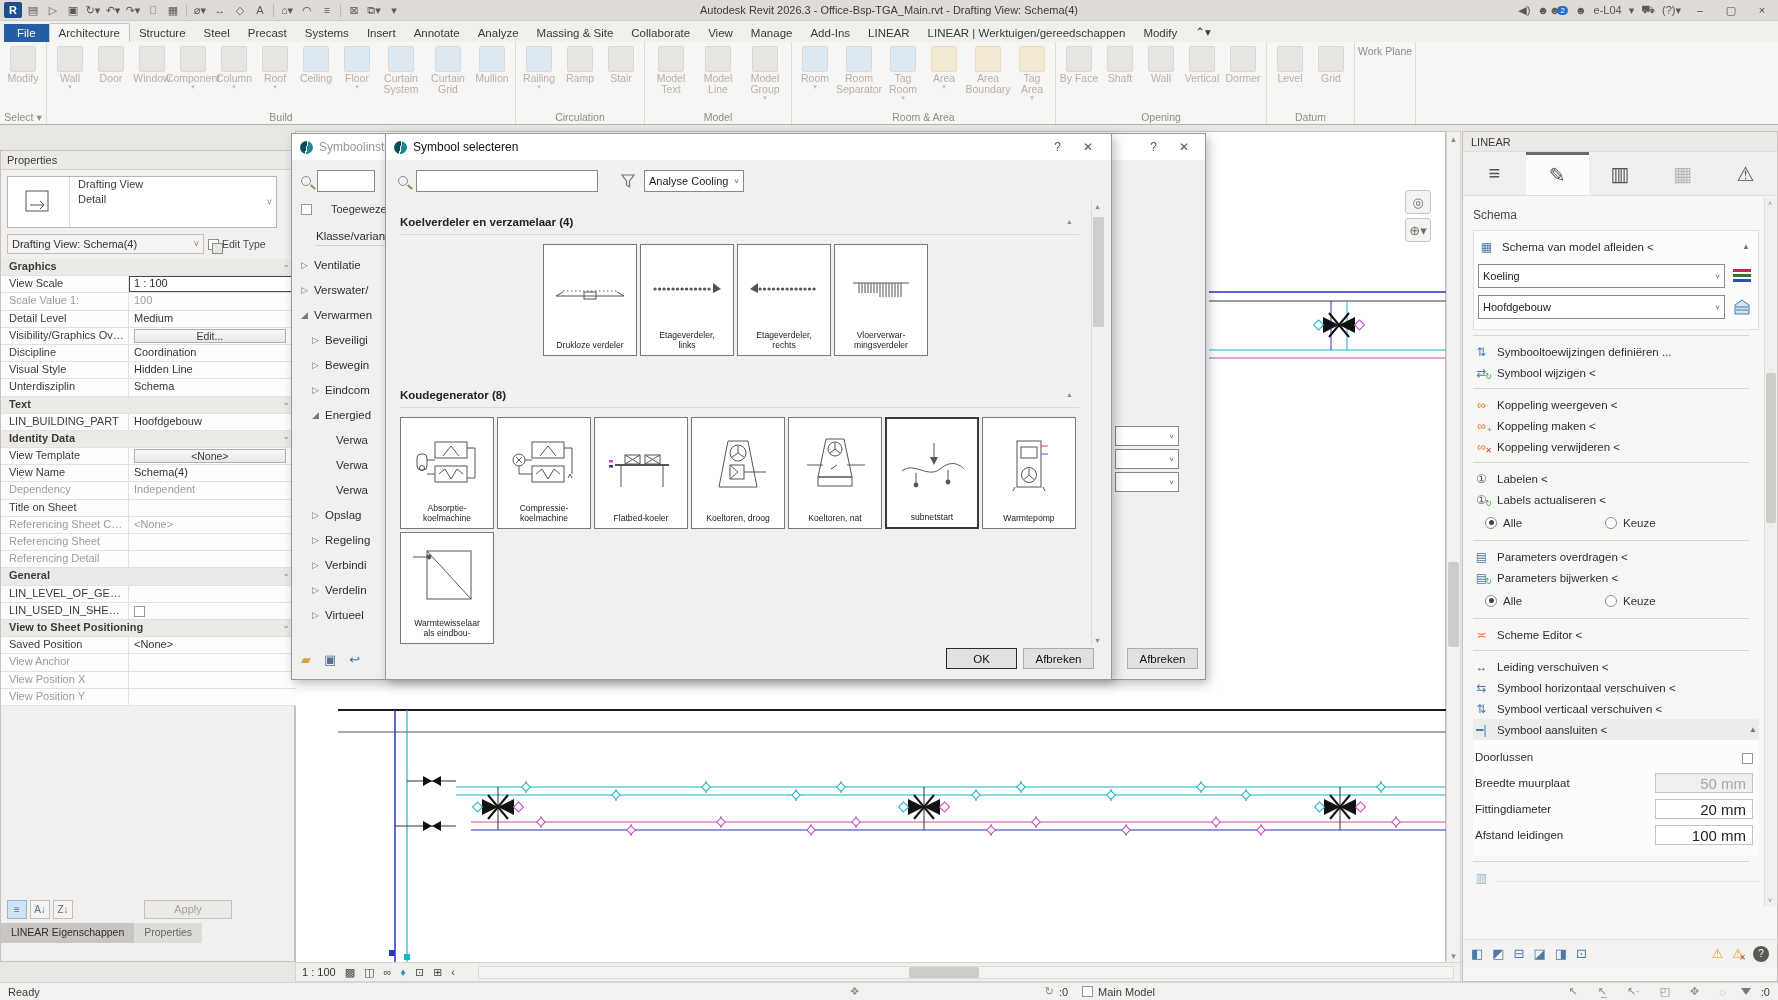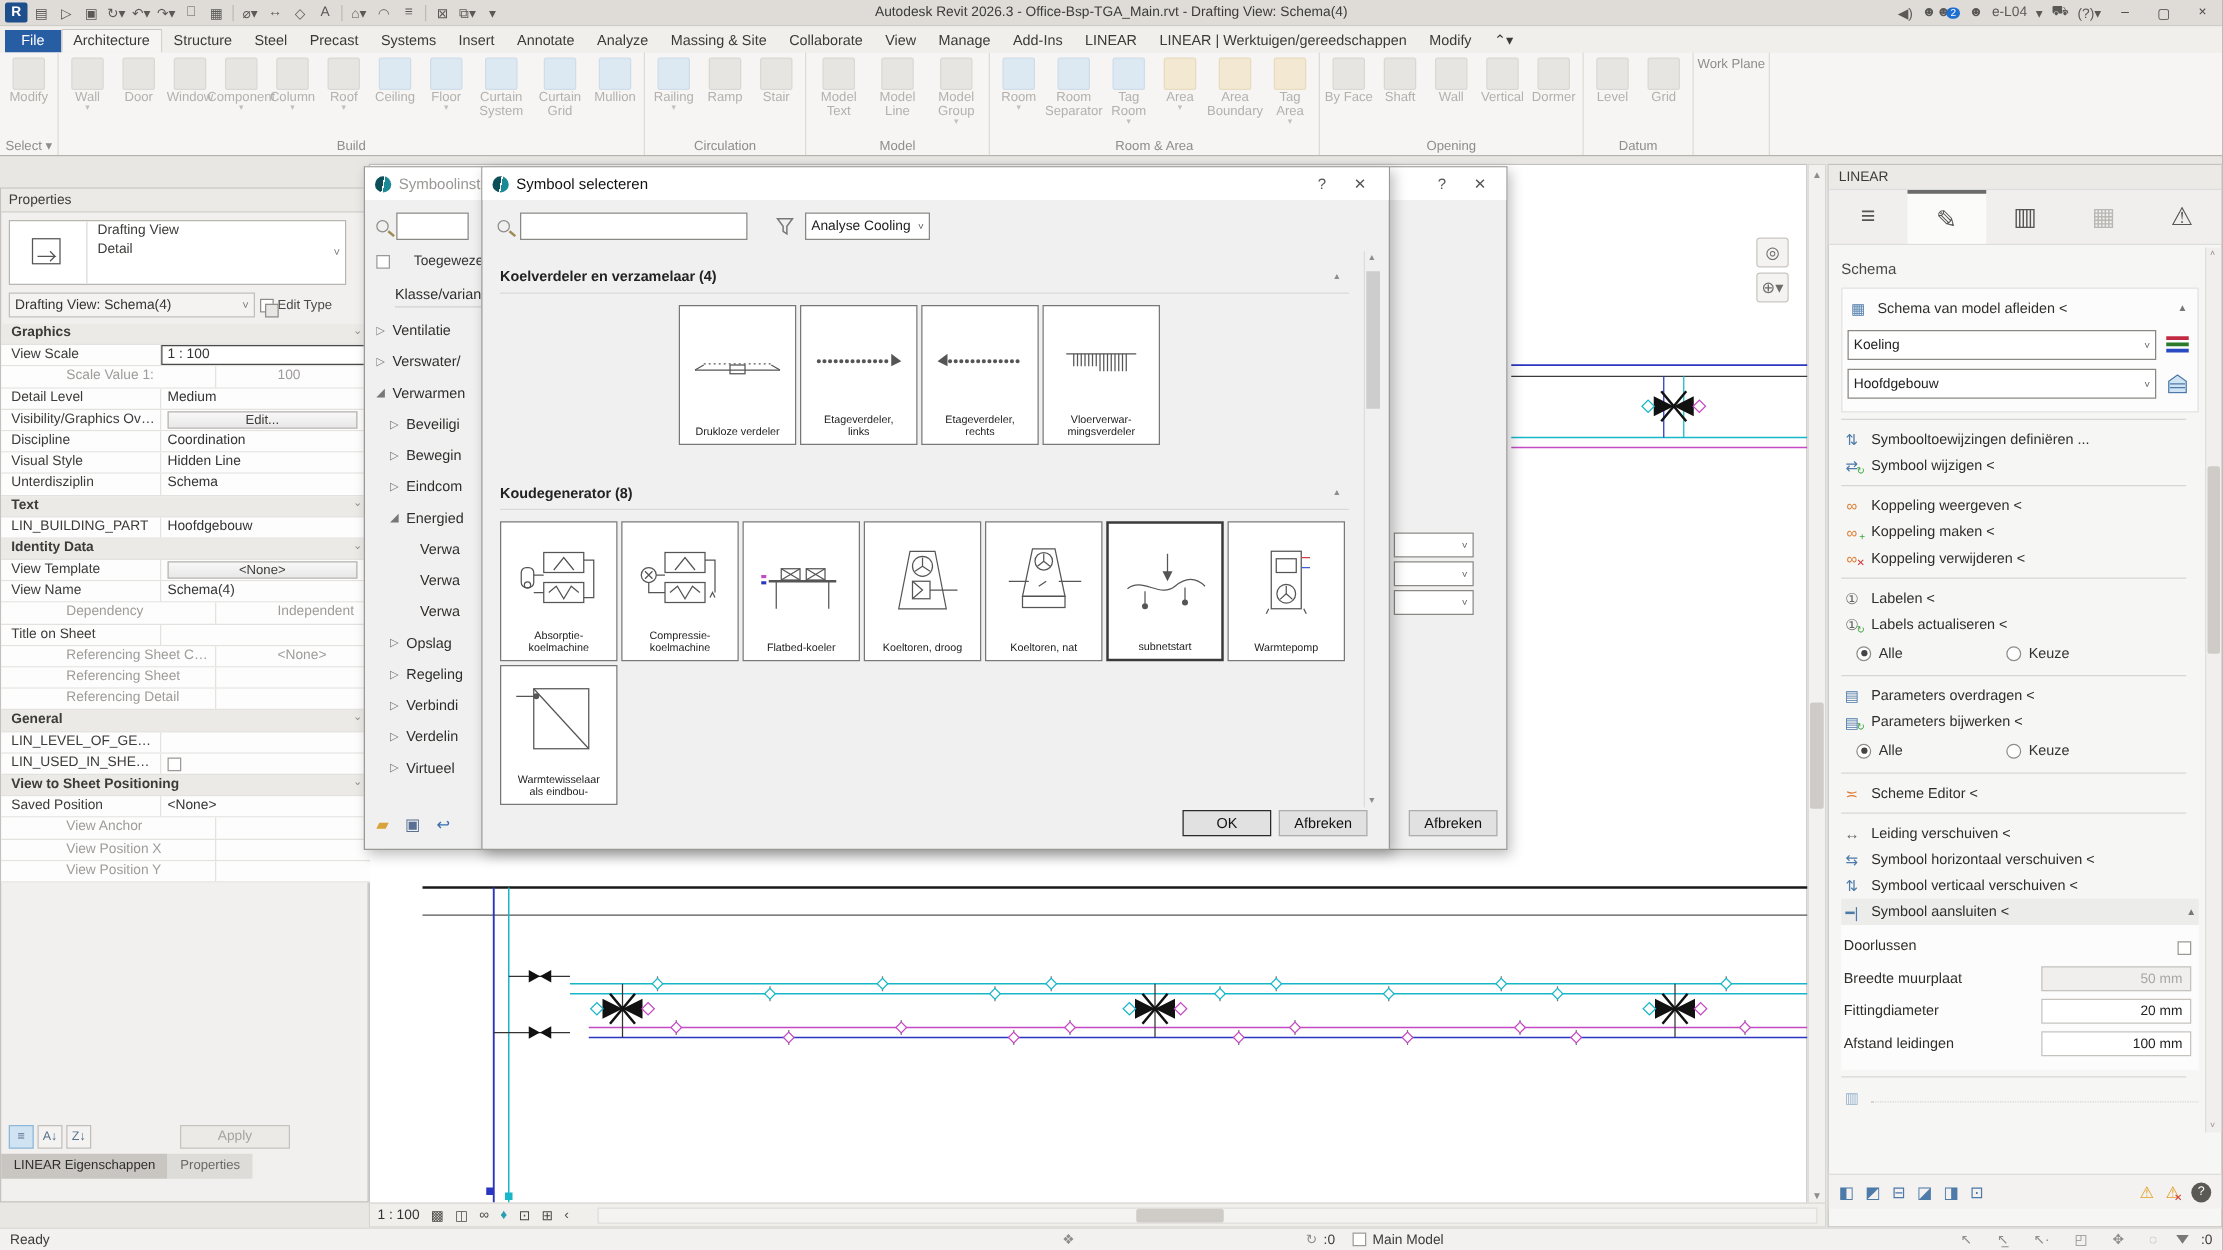--- a/index.html
+++ b/index.html
@@ -51,21 +51,21 @@
   #type-txt{padding:0 8px;font-size:11px;color:#3c3b39;line-height:15px;}
   #inst-row{position:absolute;left:6px;top:82px;width:283px;height:22px;display:flex;align-items:center;}
   #inst-box{flex:1;height:20px;background:#f4f3f1;border:1px solid #c2bfbb;display:flex;align-items:center;padding:0 4px;font-size:11px;}
   #edit-type{width:84px;height:20px;margin-left:2px;display:flex;align-items:center;gap:3px;font-size:10.5px;color:#4a4947;padding:0 2px;}
   .sqr2{width:11px;height:11px;border:1px solid #8f8d89;position:relative;background:#fff;}
   .sqr2:after{content:"";position:absolute;left:3px;top:3px;width:9px;height:9px;border:1px solid #8f8d89;background:#e8e6e3;}
   #prop-grid{position:absolute;left:0px;top:108px;width:295px;}
   .prow{display:flex;height:17.2px;border-bottom:1px solid #e4e2df;background:#fdfdfd;font-size:11px;}
   .prow .pl{width:128px;padding:1px 4px 0 8px;color:#3c3b39;white-space:nowrap;overflow:hidden;text-overflow:ellipsis;border-right:1px solid #e4e2df;}
   .prow .pv{flex:1;padding:1px 4px 0 5px;white-space:nowrap;overflow:hidden;}
-  .prow.gray .pl,.prow.gray .pv{color:#9e9c99;margin-left:44px;}
+  .prow.gray .pl,.prow.gray .pv{color:#9e9c99;}
   .prow.sec{background:#eceae7;font-weight:bold;color:#2f2e2c;}
   .prow.sec .pl{width:auto;border-right:none;flex:1;}
   .prow.sec .collapse{padding:0 6px;color:#8f8d89;font-weight:normal;font-size:9px;}
   .pv .vbtn{display:block;width:96%;height:14px;margin-top:0px;background:linear-gradient(#f8f8f8,#e8e8e8);
             border:1px solid #b2b0ac;text-align:center;font-size:10.5px;line-height:13px;color:#3c3b39;}
   .pv.vbox{outline:1.5px solid #4a4a4a;outline-offset:-1px;background:#fff;}
   .chk{width:11px;height:11px;border:1px solid #9b9995;background:#fff;display:inline-block;margin-top:2px;}
   #props-bottom{position:absolute;left:0;bottom:40px;width:100%;height:24px;display:flex;align-items:center;padding:0 6px;gap:3px;}
   .sort-ic{width:20px;height:19px;border:1px solid #c2bfbb;background:#f4f3f1;display:flex;align-items:center;justify-content:center;font-size:10px;color:#56708c;}
   .sort-ic.on{background:#cfe3f3;border-color:#8fb8d8;}
@@ -121,21 +121,21 @@
   .lp-ic{width:17px;flex:0 0 17px;text-align:center;font-size:12px;position:relative;}
   .lp-div{border-top:1px solid #d8d6d3;margin:5px 10px 5px 0;}
   .lp-combo-row{display:flex;align-items:center;gap:7px;margin-top:7px;}
   .lp-combo{flex:1;height:24px;}
   .radio-row{display:flex;height:25px;align-items:center;padding-left:12px;}
   .rad{display:flex;align-items:center;gap:6px;width:120px;font-size:11.5px;}
   .rdot{width:12px;height:12px;border:1px solid #8f8d89;border-radius:50%;background:#fff;position:relative;}
   .rdot.on:after{content:"";position:absolute;left:2.5px;top:2.5px;width:5px;height:5px;background:#444;border-radius:50%;}
   .fld-row{display:flex;align-items:center;height:26px;}
   .fld-row .fl{flex:1;font-size:11.5px;color:#2f2e2c;}
-  .fld-box{width:120px;height:20px;background:#fff;border:1px solid #c6c3bf;display:flex;align-items:center;justify-content:flex-end;padding:0 6px;font-size:11px;color:#222;}
+  .fld-box{width:98px;height:20px;background:#fff;border:1px solid #c6c3bf;display:flex;align-items:center;justify-content:flex-end;padding:0 6px;font-size:15px;color:#222;}
   .fld-box.gray{background:#f0efed;color:#a8a6a3;}
   #lp-toolbar{position:absolute;left:0;bottom:14px;width:100%;height:28px;border-top:1px solid #ddd;background:#f3f2f0;
               display:flex;align-items:center;padding:0 8px;gap:9px;}
   .lpt-ic{font-size:13px;color:#4d7aa8;}
   #lp-scroll{position:absolute;right:0;top:66px;width:13px;bottom:75px;background:#f0efed;border-left:1px solid #e0deda;}
   #lp-thumb{position:absolute;left:1px;top:175px;width:10px;height:150px;background:#cfccc8;border-radius:2px;}
 
   
   #viewbar{left:295px;top:962px;width:1166px;height:20px;background:#f0efec;border:1px solid #d9d6d2;display:flex;align-items:center;padding:0 6px;gap:9px;}
   .vb-ic{color:#4a4947;font-size:11px;}

